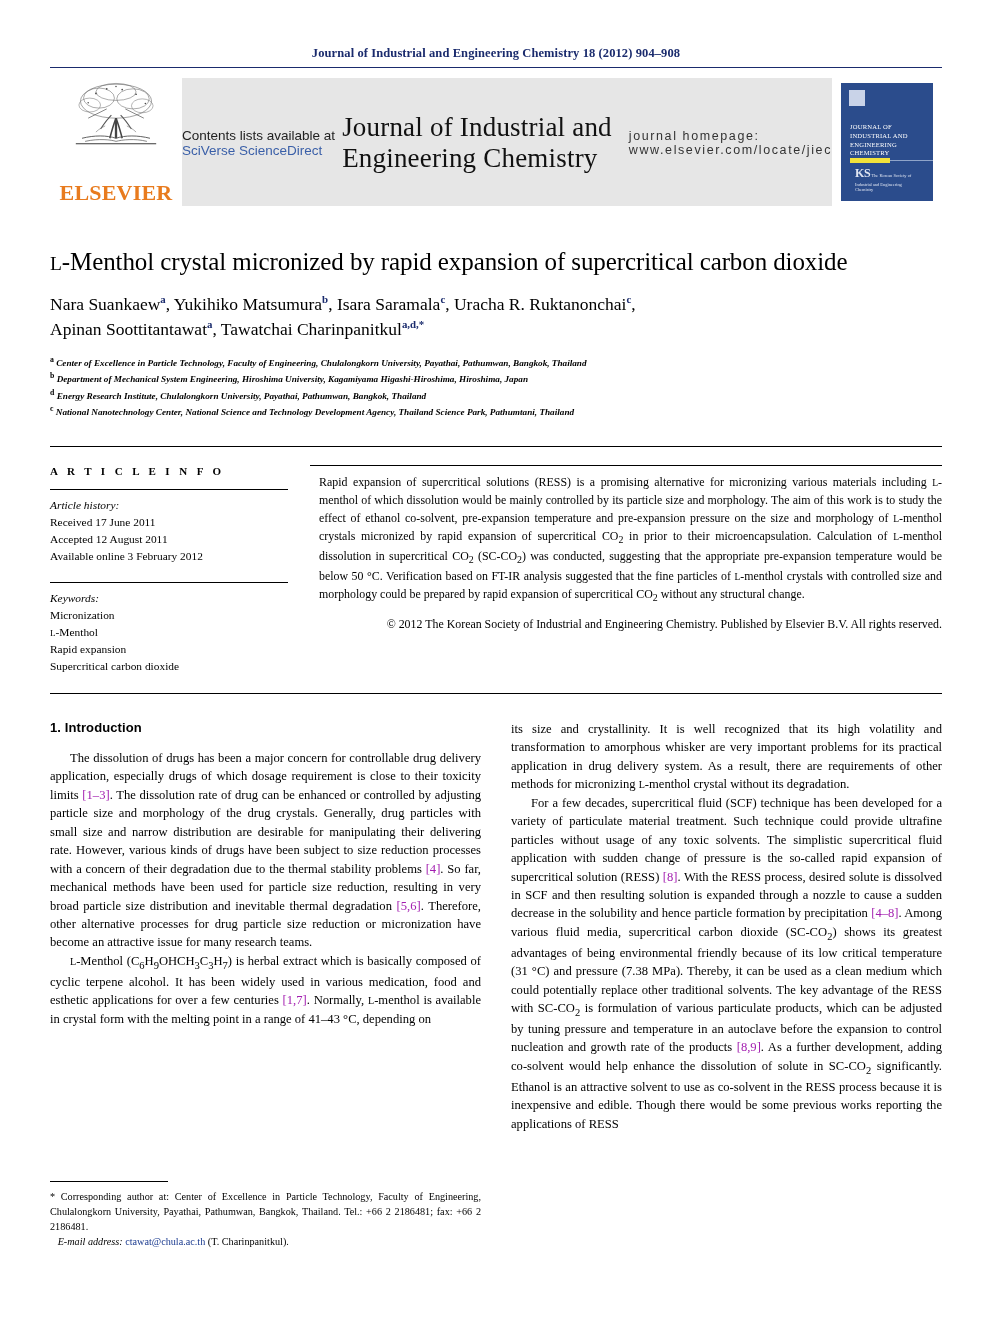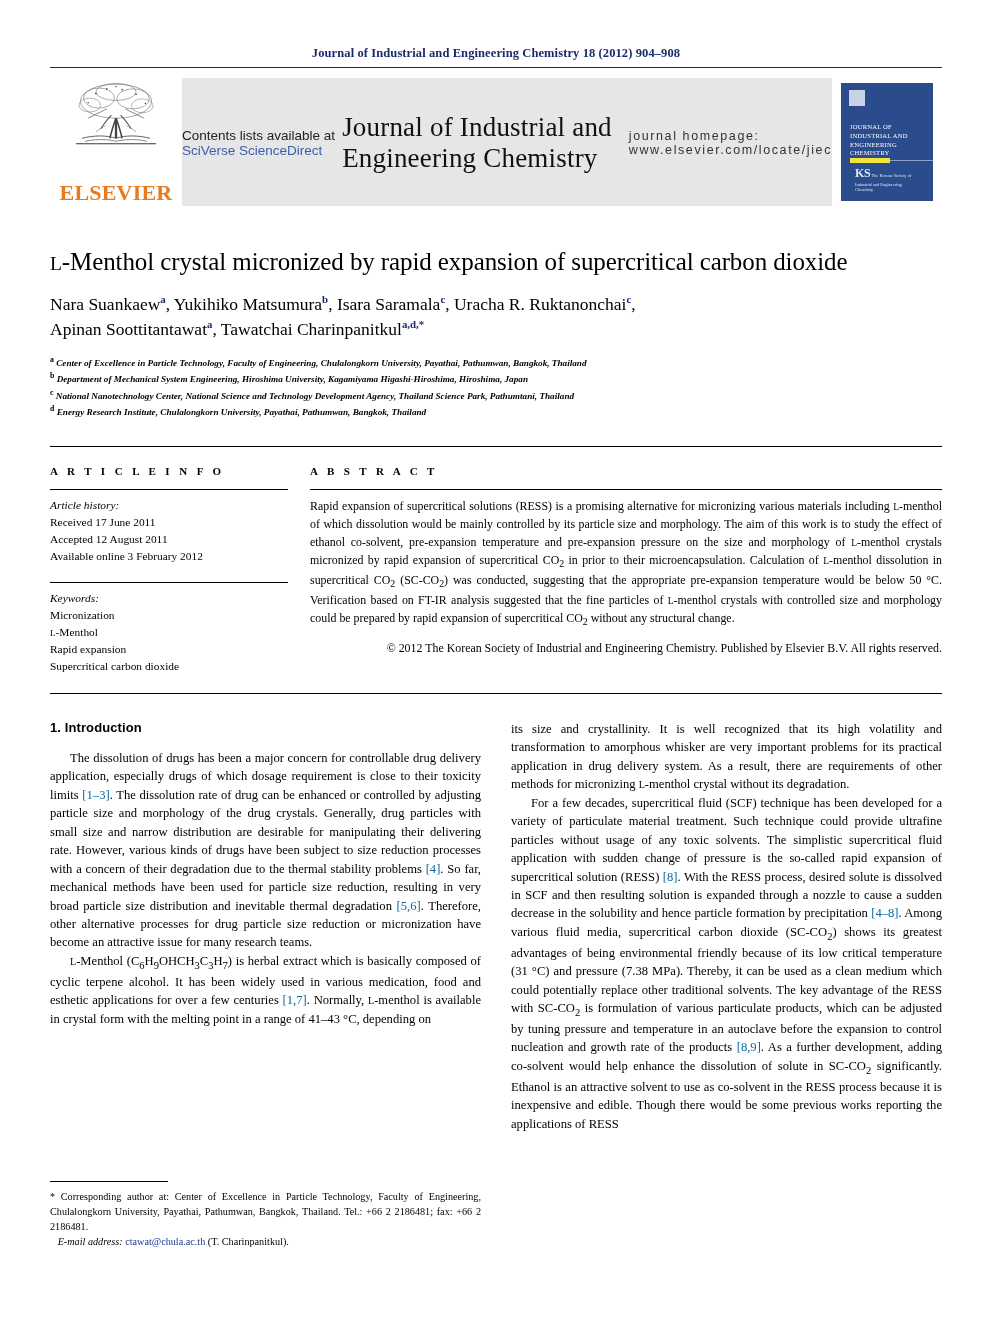--- a/index.html
+++ b/index.html
@@ -193,20 +193,21 @@
   .thin-rule { border-top: 1px solid #000; }
   .info-group { padding-top: 7px; font-size: 11.4px; line-height: 1.5; }
   .info-group .lbl { font-style: italic; font-weight: normal; }
   .info-group-2 { margin-top: 16px; }
   .abs-body {
     padding-top: 8px;
     font-size: 11.9px;
     line-height: 1.5;
     text-align: justify;
     color: #000;
+    margin-left: 9px;
   }
   .abs-copy { display: block; margin-top: 10px; text-align: right; }
   .rule-after-abs { border-top: 1.2px solid #000; margin-top: 18px; }
 
   
   .body-cols {
     margin-top: 26px;
     display: flex;
     gap: 30px;
   }
@@ -220,21 +221,21 @@
   }
   .para {
     font-size: 12.6px;
     line-height: 1.465;
     text-align: justify;
     text-indent: 20px;
     margin: 0;
     color:#000;
   }
   .para + .para { text-indent: 20px; }
-  .ref { color: #0369a1; }
+  .ref { color: #a21caf; }
   .sc { font-size: 0.8em; }
 
   
   .footnote-wrap {
     position: absolute;
     left: 50px;
     top: 1181px;
     width: 431px;
   }
   .fn-rule { width: 118px; border-top: 1px solid #000; margin-bottom: 7px; }
@@ -321,22 +322,22 @@
     <h1 class="article-title"><span class="smallcaps">L</span><span>-Menthol crystal micronized by rapid expansion of supercritical carbon dioxide</span></h1>
 
     <div class="authors">
       <span><span>Nara Suankaew</span><sup>a</sup></span><span>, </span><span><span>Yukihiko Matsumura</span><sup>b</sup></span><span>, </span><span><span>Isara Saramala</span><sup>c</sup></span><span>, </span><span><span>Uracha R. Ruktanonchai</span><sup>c</sup></span><span>,</span><br>
       <span><span>Apinan Soottitantawat</span><sup>a</sup></span><span>, </span><span><span>Tawatchai Charinpanitkul</span><sup>a,d,*</sup></span>
     </div>
 
     <div class="affils">
       <div class="affil"><sup>a</sup> <span>Center of Excellence in Particle Technology, Faculty of Engineering, Chulalongkorn University, Payathai, Pathumwan, Bangkok, Thailand</span></div>
       <div class="affil"><sup>b</sup> <span>Department of Mechanical System Engineering, Hiroshima University, Kagamiyama Higashi-Hiroshima, Hiroshima, Japan</span></div>
+      <div class="affil"><sup>d</sup> <span>Energy Research Institute, Chulalongkorn University, Payathai, Pathumwan, Bangkok, Thailand</span></div>
       <div class="affil"><sup>c</sup> <span>National Nanotechnology Center, National Science and Technology Development Agency, Thailand Science Park, Pathumtani, Thailand</span></div>
-      <div class="affil"><sup>d</sup> <span>Energy Research Institute, Chulalongkorn University, Payathai, Pathumwan, Bangkok, Thailand</span></div>
     </div>
   </div>
 
   <div class="info-abstract">
 
     <div class="col-info">
       <div class="sec-head">A R T I C L E  I N F O</div>
       <div class="thin-rule"></div>
       <div class="info-group">
         <div class="lbl">Article history:</div>
@@ -350,21 +351,20 @@
           <div class="lbl">Keywords:</div>
           <div>Micronization</div>
           <div><span class="sc">L</span>-Menthol</div>
           <div>Rapid expansion</div>
           <div>Supercritical carbon dioxide</div>
         </div>
       </div>
     </div>
 
     <div class="col-abs">
-      <div class="sec-head">A B S T R A C T</div>
       <div class="thin-rule"></div>
       <div class="abs-body">
         Rapid expansion of supercritical solutions (RESS) is a promising alternative for micronizing various materials including <span class="sc">L</span>-menthol of which dissolution would be mainly controlled by its particle size and morphology. The aim of this work is to study the effect of ethanol co-solvent, pre-expansion temperature and pre-expansion pressure on the size and morphology of <span class="sc">L</span>-menthol crystals micronized by rapid expansion of supercritical CO<sub>2</sub> in prior to their microencapsulation. Calculation of <span class="sc">L</span>-menthol dissolution in supercritical CO<sub>2</sub> (SC-CO<sub>2</sub>) was conducted, suggesting that the appropriate pre-expansion temperature would be below 50 °C. Verification based on FT-IR analysis suggested that the fine particles of <span class="sc">L</span>-menthol crystals with controlled size and morphology could be prepared by rapid expansion of supercritical CO<sub>2</sub> without any structural change.
         <span class="abs-copy">© 2012 The Korean Society of Industrial and Engineering Chemistry. Published by Elsevier B.V. All rights reserved.</span>
       </div>
     </div>
 
   </div>
   <div class="rule-after-abs"></div>
 

